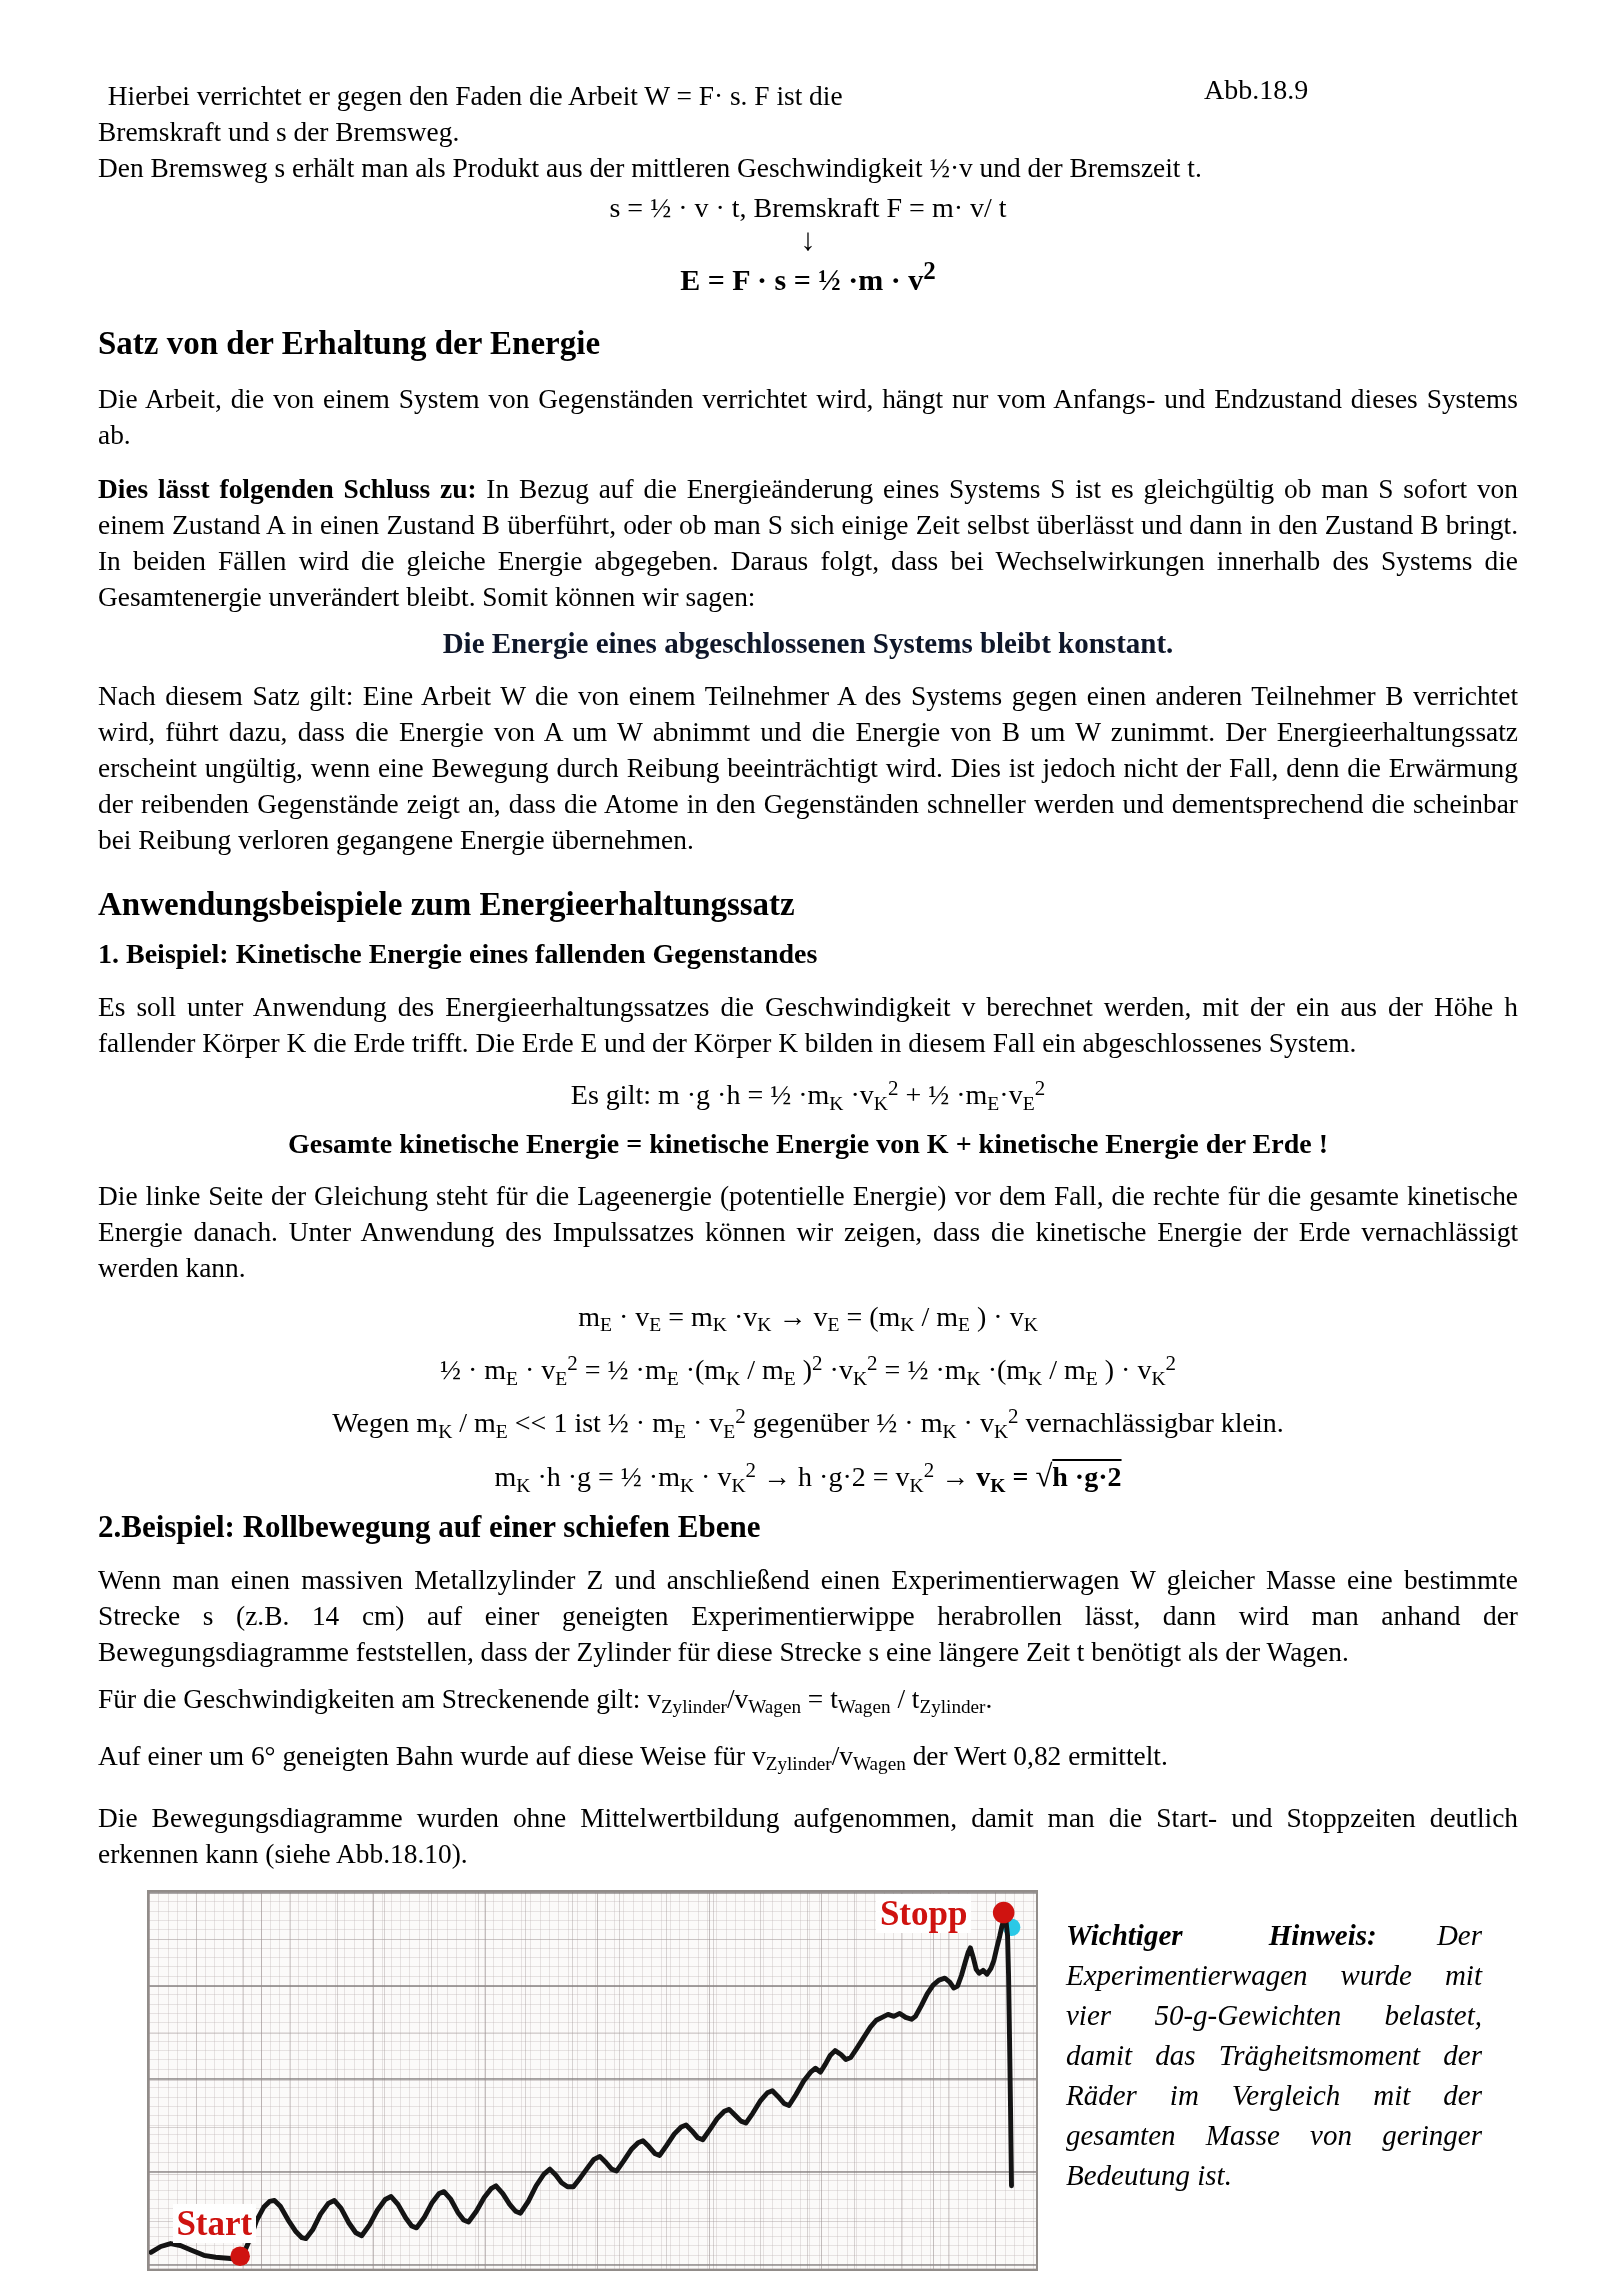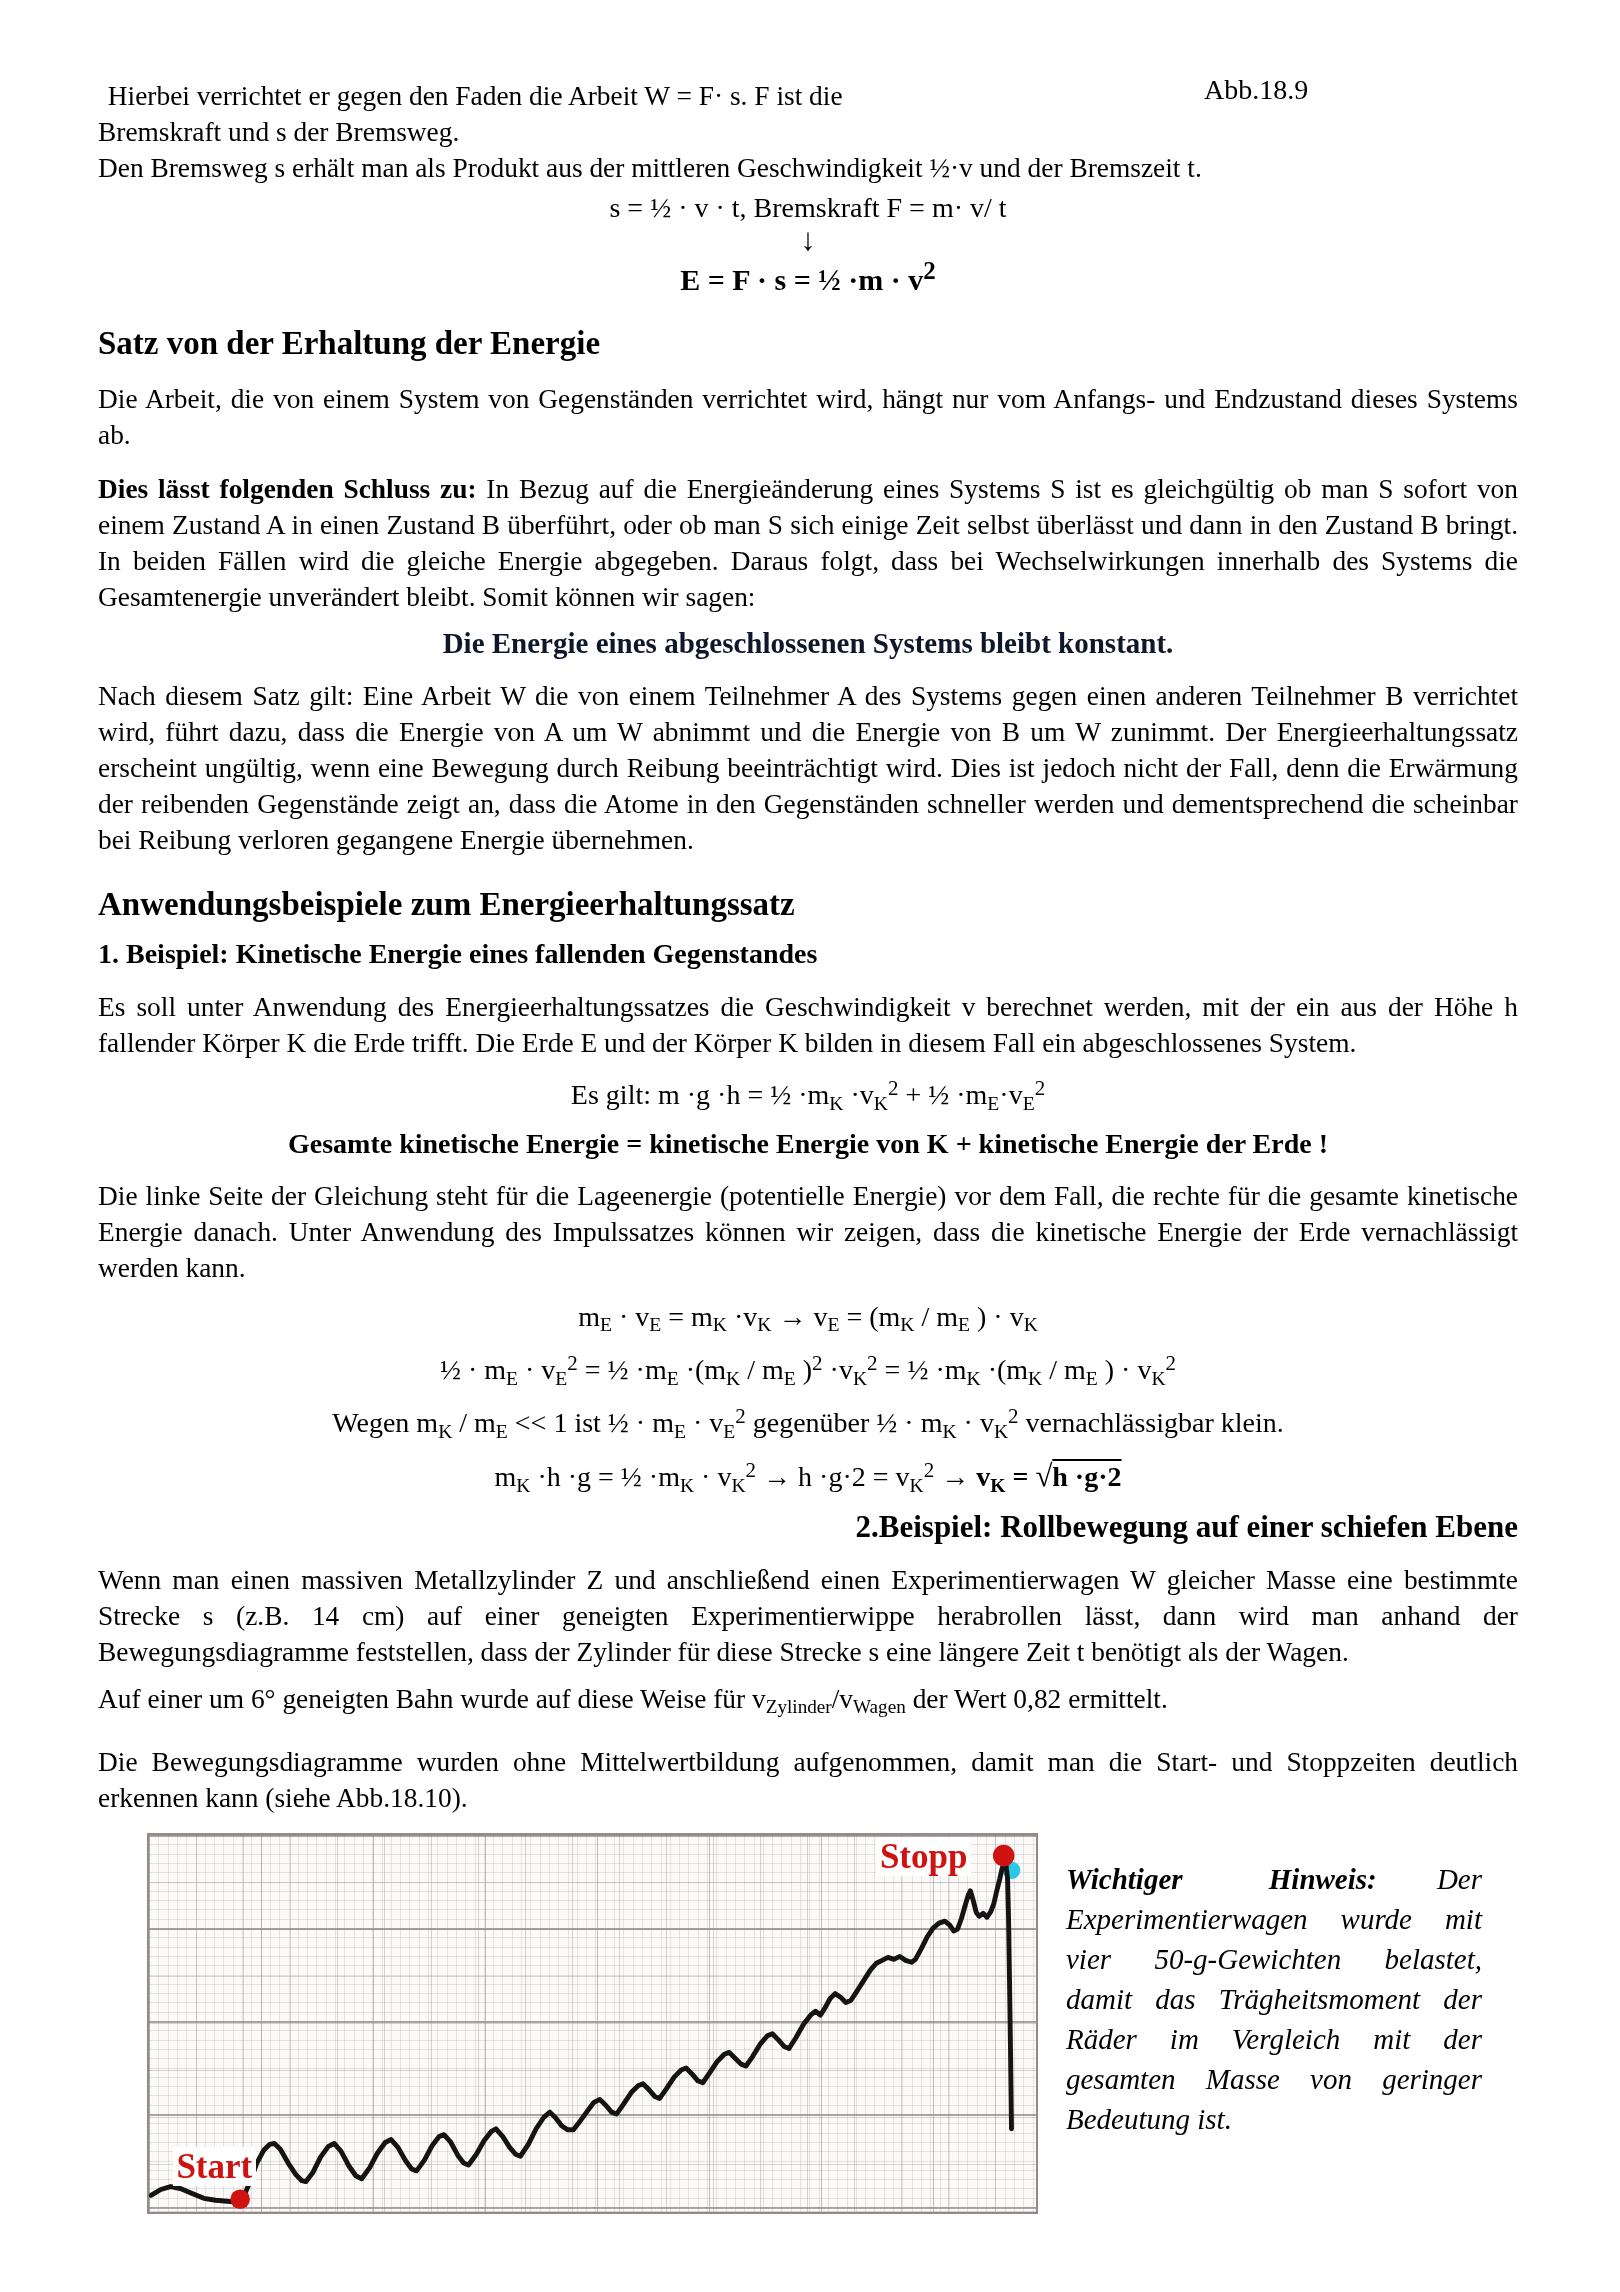--- a/index.html
+++ b/index.html
@@ -14,21 +14,21 @@
   .content{padding:78px 102px 0 98px;position:relative;}
   .abb{position:absolute;left:1204px;top:74px;font-size:28px;}
   .line{font-size:27.4px;line-height:36px;}
   .indent{padding-left:9.8px;}
   .center{text-align:center;}
   .f-svt{font-size:28px;margin-top:5.9px;}
   .f-arrow{font-size:31px;line-height:31px;margin-top:0;}
   .f-e{font-size:30px;font-weight:bold;margin-top:2px;}
   h2{font-size:33px;font-weight:bold;margin:27.4px 0 0 0;line-height:39px;}
   h3{font-size:28px;font-weight:bold;margin:11.8px 0 0 0;line-height:35px;}
-  h3.big{font-size:31px;margin-top:11.8px;text-align:right;}
+  h3.big{font-size:31px;margin-top:11.8px;}
   p.body{font-size:27.4px;line-height:36px;margin:18px 0 0 0;text-align:justify;}
   .statement{font-size:29px;font-weight:bold;margin-top:11.8px;color:#0f172a;}
   .formula{font-size:28px;margin-top:14.7px;}
   .formula sub, .inline-f sub{font-size:70%;vertical-align:-0.28em;}
   .formula sup, .inline-f sup{font-size:75%;vertical-align:0.45em;}
   .inline-f{font-size:27.4px;line-height:36px;margin-top:11.8px;}
   .b{font-weight:bold;}
   .ov{text-decoration:overline;}
   .big{font-size:110%;}
   
@@ -90,20 +90,21 @@
 
   <p class="body">Die linke Seite der Gleichung steht für die Lageenergie (potentielle Energie) vor dem Fall, die rechte für die gesamte kinetische Energie danach. Unter Anwendung des Impulssatzes können wir zeigen, dass die kinetische Energie der Erde  vernachlässigt werden kann.</p>
 
   <div class="center formula"><span>m</span><sub>E</sub><span> · v</span><sub>E</sub><span> = m</span><sub>K</sub><span> ·v</span><sub>K</sub><span>    →    v</span><sub>E</sub><span> =  (m</span><sub>K</sub><span> / m</span><sub>E</sub><span> ) · v</span><sub>K</sub></div>
   <div class="center formula"><span>½ · m</span><sub>E</sub><span> · v</span><sub>E</sub><sup>2</sup><span>     =    ½ ·m</span><sub>E</sub><span> ·(m</span><sub>K</sub><span> / m</span><sub>E</sub><span> )</span><sup>2</sup><span> ·v</span><sub>K</sub><sup>2</sup><span>    =     ½ ·m</span><sub>K</sub><span> ·(m</span><sub>K</sub><span> / m</span><sub>E</sub><span> ) · v</span><sub>K</sub><sup>2</sup></div>
   <div class="center formula"><span>Wegen m</span><sub>K</sub><span> / m</span><sub>E</sub><span> &lt;&lt;  1 ist ½ · m</span><sub>E</sub><span> · v</span><sub>E</sub><sup>2</sup><span>  gegenüber ½ · m</span><sub>K</sub><span> · v</span><sub>K</sub><sup>2</sup><span>  vernachlässigbar klein.</span></div>
   <div class="center formula"><span>m</span><sub>K</sub><span> ·h ·g  =  ½ ·m</span><sub>K</sub><span> · v</span><sub>K</sub><sup>2</sup><span>  →   h ·g·2 = v</span><sub>K</sub><sup>2</sup><span>  →   </span><span class="b">v</span><sub class="b">K</sub><span class="b"> =  </span><span class="b big">√</span><span class="b ov">h ·g·2</span></div>
 
   <h3 class="big">2.Beispiel: Rollbewegung auf einer schiefen Ebene</h3>
   <p class="body">Wenn man einen massiven Metallzylinder Z und anschließend einen  Experimentierwagen W gleicher Masse eine bestimmte Strecke s (z.B. 14 cm) auf einer geneigten Experimentierwippe herabrollen lässt, dann wird man anhand der Bewegungsdiagramme  feststellen, dass der Zylinder für diese Strecke s eine längere Zeit t  benötigt als der Wagen.</p>
+  <div class="inline-f"><span>Für die  Geschwindigkeiten am Streckenende gilt: v</span><sub>Zylinder</sub><span>/v</span><sub>Wagen</sub><span>   = t</span><sub>Wagen</sub><span> / t</span><sub>Zylinder</sub><span>.</span></div>
   <div class="inline-f"><span>Auf einer um 6° geneigten Bahn wurde auf diese Weise für v</span><sub>Zylinder</sub><span>/v</span><sub>Wagen</sub><span>  der Wert 0,82 ermittelt.</span></div>
   <p class="body">Die Bewegungsdiagramme  wurden ohne Mittelwertbildung aufgenommen, damit man die  Start- und Stoppzeiten deutlich erkennen kann (siehe Abb.18.10).</p>
 
   <div class="figure-row">
     <div class="chart">
       <svg viewBox="0 0 905 385" preserveAspectRatio="none">
         <circle r="9" fill="#2bc8e6" cx="880" cy="36"></circle>
         <polyline fill="none" stroke="#141414" stroke-width="5" stroke-linejoin="round" stroke-linecap="round" points="2,368 12,362 22,359 32,361 44,366 56,371 68,373 80,374 91,375 98,366 104,352 110,335 117,322 123,316 128,315 134,321 142,335 150,347 156,353 160,354 167,345 175,329 183,318 189,315 196,323 204,338 211,348 217,351 225,340 233,325 241,314 247,311 254,319 262,333 268,341 273,343 281,332 289,317 296,308 301,306 308,314 315,327 321,335 326,337 334,326 342,312 349,303 354,300 361,308 368,319 374,326 379,328 387,316 395,300 403,288 409,283 415,289 421,297 427,301 433,301 440,292 448,281 454,273 460,270 466,276 472,283 477,285 484,275 492,263 499,256 504,254 510,260 516,267 521,269 528,259 536,247 543,240 548,238 554,244 560,251 565,253 572,243 580,231 587,224 592,222 598,228 604,234 609,236 616,226 624,213 631,205 636,203 642,209 648,216 653,218 660,207 668,193 675,184 680,180 685,184 690,176 695,167 700,162 706,166 711,171 716,169 722,160 729,149 736,138 742,131 748,128 754,125 760,127 766,124 772,128 778,130 782,127 788,116 794,104 800,95 806,90 812,88 817,92 821,98 825,96 829,85 833,71 836,61 838,57 841,67 844,79 847,83 851,80 855,84 859,78 862,70 865,57 868,45 870,36 872,29 874,26 876,45 877,85 878,150 879,220 880,300"></polyline>
         <circle r="10" fill="#cf1310" cx="93" cy="372"></circle>
         <circle r="11" fill="#cf1310" cx="872" cy="21"></circle>

